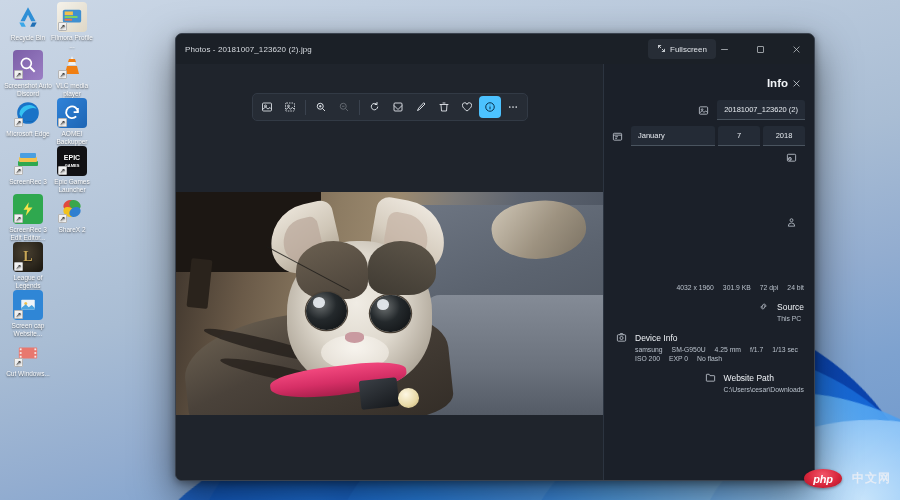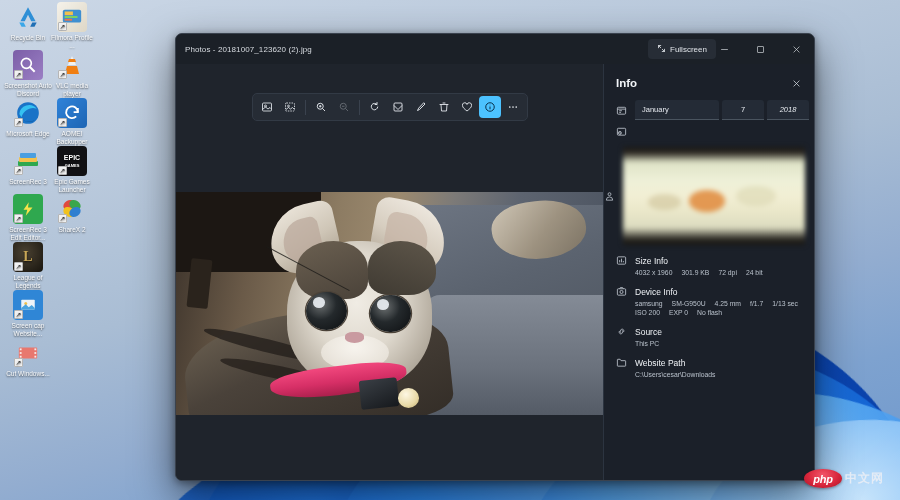--- a/index.html
+++ b/index.html
@@ -167,21 +167,21 @@
   #collar { left:22%; top:78%; width:32%; height:13%;
     background: linear-gradient(180deg,#f2487e 0%, #d62f66 55%, #ab1f4c 100%); border-radius: 40% 40% 50% 50%; transform: rotate(-7deg);}
   #tag { left:43%; top:84%; width:9%; height:13%; background: linear-gradient(160deg,#3a3f45 0%,#16191d 100%); border-radius:3px; transform: rotate(-6deg);}
   #bell { left:52%; top:88%; width:5%; height:9%; background: radial-gradient(circle at 38% 32%, #fdf7e3 0%, #e8d9a6 60%, #bda86c 100%); border-radius:50%;}
   #whisk { left:20%; top:34%; width:22%; height:1px; background:#1c1a18; transform: rotate(28deg); opacity:.8;}
 
   
   #info-panel {
     width: 211px; flex: 0 0 211px; background: #1b2029;
     border-left: 1px solid #2c3440; padding: 0 0 0 0;
-    display: flex; flex-direction: column;
+    display: flex; flex-direction: column; align-items: flex-end;
   }
   #info-head {
     display: flex; align-items: center; justify-content: space-between;
     padding: 11px 10px 9px 12px;
   }
   #info-title { font-size: 11.5px; color: #f2f5f8; font-weight: 600; }
   #info-close { width: 16px; height: 16px; display:flex; align-items:center; justify-content:center; cursor:pointer; }
   #info-close svg { width: 9px; height: 9px; }
 
   .field-row { display: flex; align-items: center; padding: 0 9px 0 12px; margin-bottom: 6px; }
@@ -189,21 +189,21 @@
   .frow-icon svg { width: 11px; height: 11px; }
   .fbox {
     flex: 1; height: 20px; background: #242b36; border-bottom: 1px solid #4a545f;
     border-radius: 3px 3px 0 0; display: flex; align-items: center;
     font-size: 7.5px; color: #e6eaef; padding: 0 7px; cursor: text;
   }
   .fgroup { flex: 1; display: flex; gap: 3px; }
   .fgroup .fbox { flex: none; }
   .fbox.f-month { width: 84px; }
   .fbox.f-day { width: 42px; justify-content: center; }
-  .fbox.f-year { width: 42px; justify-content: center; font-style: italic; }
+  .fbox.f-year { width: 42px; justify-content: center; }
   .fbox.f-h, .fbox.f-m, .fbox.f-ap { flex: 1; justify-content: center; }
   .fbox.placeholder { color: #aeb6c0; }
 
   #thumb-row { display: flex; padding: 4px 9px 0 12px; }
   #thumb {
     flex: 1; height: 98px; border-radius: 2px; overflow: hidden; position: relative;
     background: linear-gradient(180deg, #171513 0%, #2e2a24 6%, #dfe3c7 16%, #eef0d8 34%, #f2efd4 50%, #eae7c9 66%, #dcdcc0 82%, #2b2924 94%, #15130f 100%);
     filter: blur(2.6px);
   }
   #thumb-blob1 { position:absolute; left:36%; top:44%; width:20%; height:22%; background:#e08a3c; border-radius:50%; opacity:.85; }
@@ -214,21 +214,21 @@
   .meta-head { display: flex; align-items: center; gap: 7px; }
   .meta-head .mh-icon { width: 12px; color:#c3cad3; display:flex; align-items:center; }
   .meta-head .mh-icon svg { width: 11px; height: 11px; }
   .meta-title { font-size: 8.5px; color: #f0f3f7; }
   .meta-vals { padding-left: 19px; margin-top: 3px; display: flex; flex-wrap: wrap; gap: 2px 9px; }
   .meta-vals span { font-size: 6.8px; color: #b9c1cb; white-space: nowrap; }
   .meta-sub { padding-left: 19px; margin-top: 3px; font-size: 6.8px; color: #b9c1cb; }
 
   
   #watermark {
-    position: absolute; right: 16px; bottom: 12px; display: flex; align-items: center; gap: 3px;
+    position: absolute; right: 9px; bottom: 12px; display: flex; align-items: center; gap: 10px;
   }
   #php-pill {
     width: 38px; height: 19px; border-radius: 50%;
     background: radial-gradient(ellipse at 50% 32%, #f2566a 0%, #d9273c 55%, #a81326 100%);
     display: flex; align-items: center; justify-content: center;
     color: #fff; font-size: 11px; font-style: italic; font-weight: 700;
     letter-spacing: -.3px; box-shadow: 0 1px 3px rgba(0,0,0,.4);
   }
   #wm-cn { font-size: 12px; color: #e9eef6; letter-spacing: 1px; opacity: .92; font-weight: 600; }
 </style>
@@ -552,20 +552,30 @@
         <div id="info-head">
           <div id="info-title">Info</div>
           <div id="info-close">
             <svg viewBox="0 0 24 24" stroke="#e2e7ed" stroke-width="1.9" stroke-linecap="round">
                 <line x1="5" y1="5" x2="19" y2="19"></line>
                 <line x1="19" y1="5" x2="5" y2="19"></line>
               </svg>
           </div>
         </div>
 
+        <div class="field-row">
+          <div class="frow-icon">
+            <svg viewBox="0 0 24 24" fill="none" stroke="currentColor" stroke-width="1.8">
+                <rect x="3" y="4" width="18" height="16" rx="2"></rect>
+                <circle cx="9" cy="10" r="1.8"></circle>
+                <path d="M4 17 L9 12.5 L13 16 L17 13 L20 16"></path>
+              </svg>
+          </div>
+          <div class="fbox">20181007_123620 (2)</div>
+        </div>
 
         <div class="field-row">
           <div class="frow-icon">
             <svg viewBox="0 0 24 24" fill="none" stroke="currentColor" stroke-width="1.8">
                 <rect x="3" y="5" width="18" height="15" rx="2"></rect>
                 <line x1="3" y1="9" x2="21" y2="9"></line>
                 <line x1="7" y1="12.5" x2="13" y2="12.5"></line>
                 <line x1="7" y1="16" x2="11" y2="16"></line>
               </svg>
           </div>
@@ -597,37 +607,39 @@
               </svg>
           </div>
           <div id="thumb">
             <div id="thumb-blob2"></div>
             <div id="thumb-blob1"></div>
             <div id="thumb-blob3"></div>
           </div>
         </div>
 
         <div class="meta-block">
-          <div class="meta-head">
-            <span class="mh-icon">
-              <svg viewBox="0 0 24 24" fill="none" stroke="currentColor" stroke-width="1.8">
-                  <rect x="3" y="4" width="18" height="16" rx="2"></rect>
-                  <line x1="8" y1="16" x2="8" y2="11"></line>
-                  <line x1="12" y1="16" x2="12" y2="8"></line>
-                  <line x1="16" y1="16" x2="16" y2="13"></line>
-                </svg>
-            </span>
-            <span class="meta-title">Size Info</span>
-          </div>
           <div class="meta-vals">
             <span>4032 x 1960</span>
             <span>301.9 KB</span>
             <span>72 dpi</span>
             <span>24 bit</span>
           </div>
+        </div>
+
+        <div class="meta-block">
+          <div class="meta-head">
+            <span class="mh-icon">
+              <svg viewBox="0 0 24 24" fill="none" stroke="currentColor" stroke-width="1.8" stroke-linecap="round">
+                  <path d="M10 14 a4 4 0 0 1 0-5 l2-2 a4 4 0 0 1 5 5"></path>
+                  <path d="M14 10 a4 4 0 0 1 0 5 l-2 2 a4 4 0 0 1-5-5"></path>
+                </svg>
+            </span>
+            <span class="meta-title">Source</span>
+          </div>
+          <div class="meta-sub">This PC</div>
         </div>
 
         <div class="meta-block">
           <div class="meta-head">
             <span class="mh-icon">
               <svg viewBox="0 0 24 24" fill="none" stroke="currentColor" stroke-width="1.8">
                   <rect x="3" y="6" width="18" height="14" rx="2"></rect>
                   <circle cx="12" cy="13" r="3.4"></circle>
                   <path d="M8 6 L9.5 3.5 H14.5 L16 6"></path>
                 </svg>
@@ -642,33 +654,20 @@
             <span>1/13 sec</span>
             <span>ISO 200</span>
             <span>EXP 0</span>
             <span>No flash</span>
           </div>
         </div>
 
         <div class="meta-block">
           <div class="meta-head">
             <span class="mh-icon">
-              <svg viewBox="0 0 24 24" fill="none" stroke="currentColor" stroke-width="1.8" stroke-linecap="round">
-                  <path d="M10 14 a4 4 0 0 1 0-5 l2-2 a4 4 0 0 1 5 5"></path>
-                  <path d="M14 10 a4 4 0 0 1 0 5 l-2 2 a4 4 0 0 1-5-5"></path>
-                </svg>
-            </span>
-            <span class="meta-title">Source</span>
-          </div>
-          <div class="meta-sub">This PC</div>
-        </div>
-
-        <div class="meta-block">
-          <div class="meta-head">
-            <span class="mh-icon">
               <svg viewBox="0 0 24 24" fill="none" stroke="currentColor" stroke-width="1.8">
                   <path d="M3 19 V6 a1 1 0 0 1 1-1 h5 l2 3 h9 a1 1 0 0 1 1 1 v10 a1 1 0 0 1-1 1 H4 a1 1 0 0 1-1-1 z"></path>
                 </svg>
             </span>
             <span class="meta-title">Website Path</span>
           </div>
           <div class="meta-sub">C:\Users\cesar\Downloads</div>
         </div>
 
       </div>

